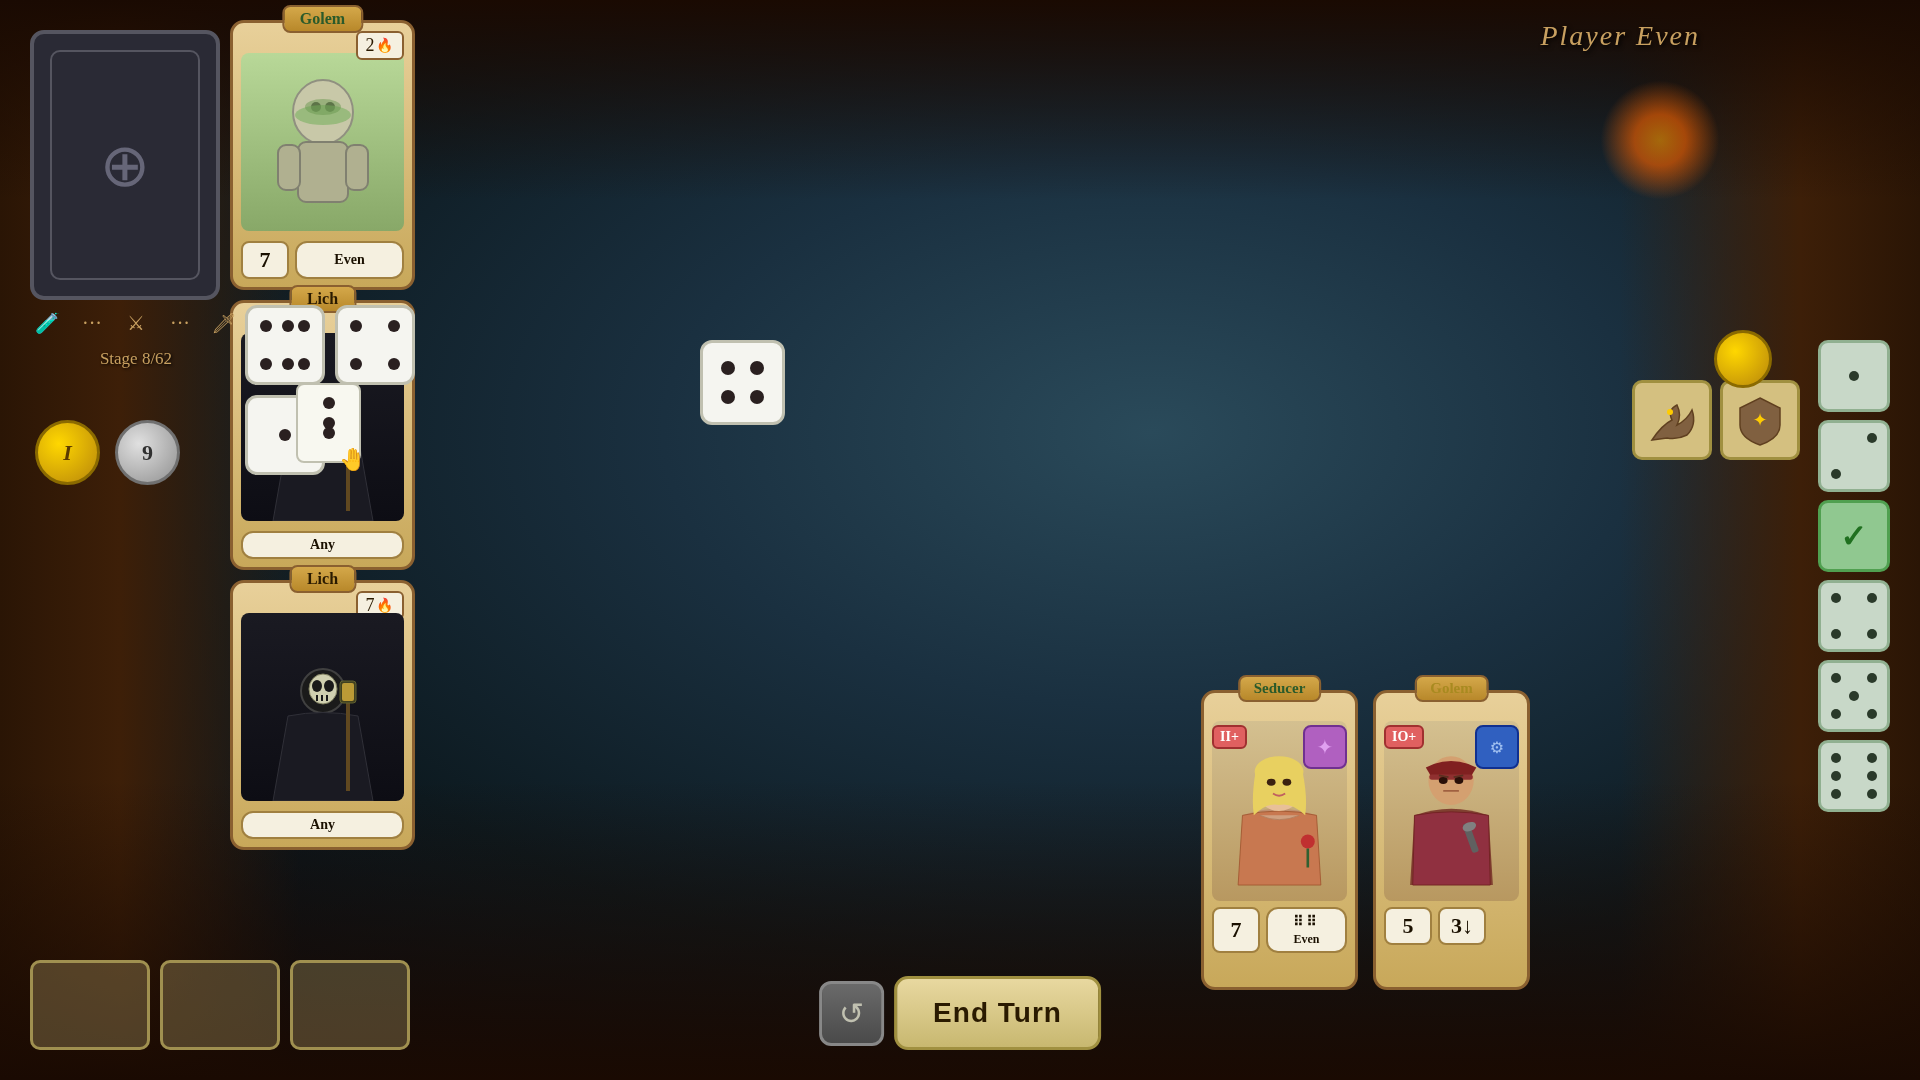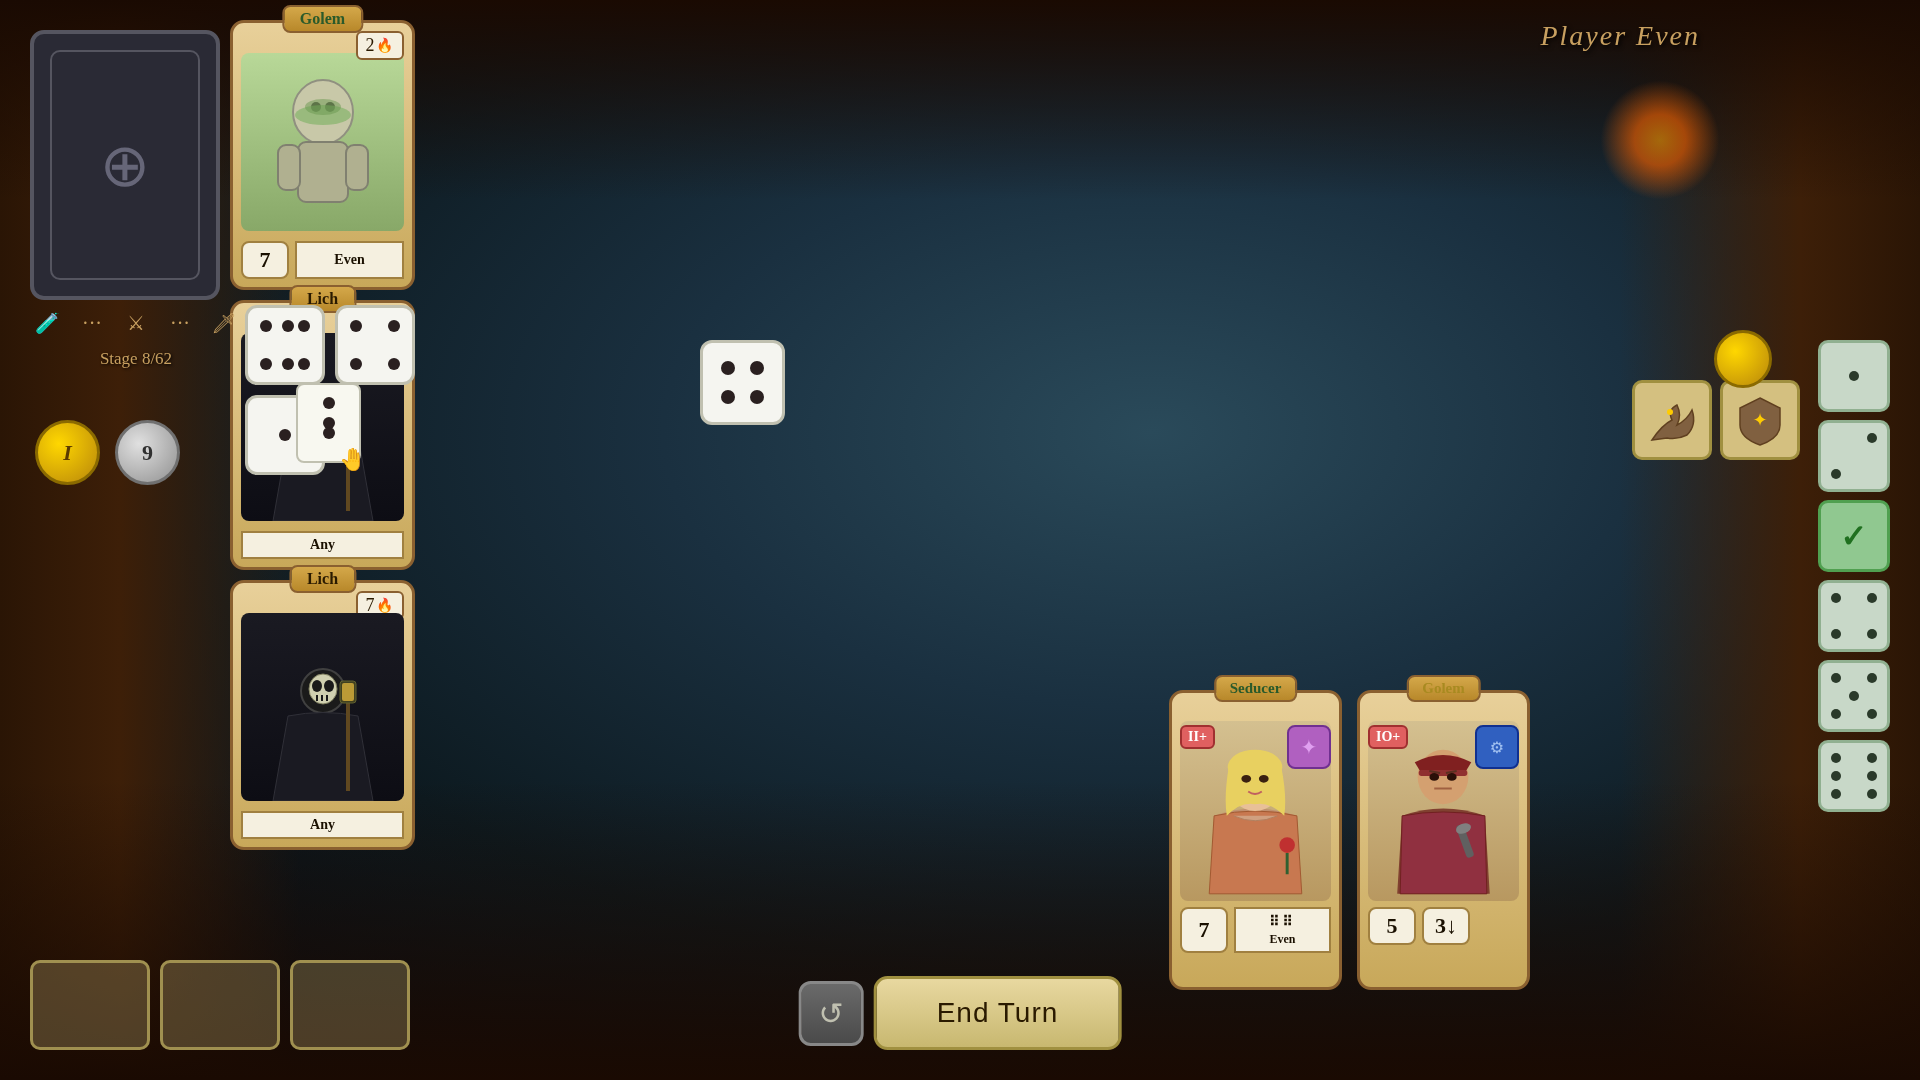--- a/index.html
+++ b/index.html
@@ -165,21 +165,21 @@
       color: #1a1000;
       display: flex;
       align-items: center;
       justify-content: center;
       min-width: 48px;
     }
 
     .card-tag-box {
       background: #f5f0e0;
       border: 2px solid #a08040;
-      border-radius: 0;
+      border-radius: 12px;
       padding: 4px 16px;
       font-size: 14px;
       font-weight: bold;
       color: #1a1000;
       display: flex;
       align-items: center;
       justify-content: center;
       flex: 1;
     }
 
@@ -362,21 +362,21 @@
     
     .player-cards {
       position: absolute;
       bottom: 90px;
       right: 390px;
       display: flex;
       gap: 15px;
     }
 
     .player-card {
-      width: 173px;
+      width: 157px;
       height: 300px;
       background: linear-gradient(to bottom, #e8d09a 0%, #c8a85a 100%);
       border: 3px solid #8a6030;
       border-radius: 14px;
       position: relative;
     }
 
     .player-card-title {
       position: absolute;
       top: -18px;
@@ -603,23 +603,23 @@
       justify-content: center;
       color: #c0c0b0;
       font-size: 30px;
       cursor: pointer;
     }
 
     .end-turn-btn {
       background: linear-gradient(to bottom, #e8d8a0, #c8b870);
       border: 3px solid #a09040;
       border-radius: 14px;
-      padding: 18px 60px;
+      padding: 18px 36px;
       font-size: 28px;
-      font-weight: normal;
+      font-weight: bold;
       color: #2a1a00;
       cursor: pointer;
       letter-spacing: 1px;
     }
   </style>
 </head>
 <body>
 
 <div class="bg"></div>
 <div class="bg-left"></div>

